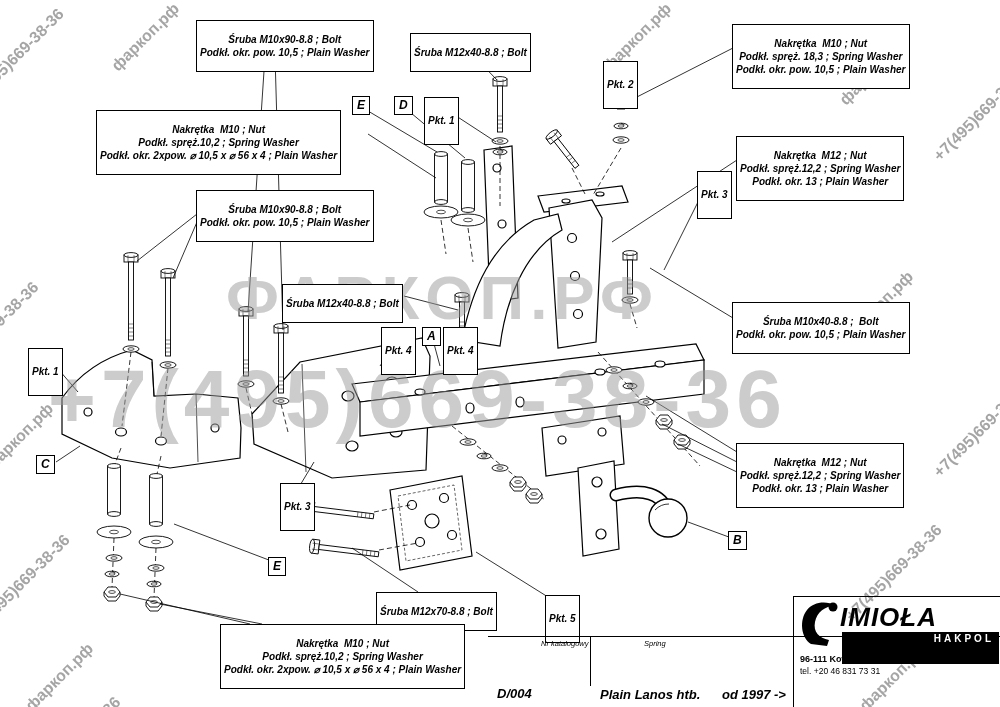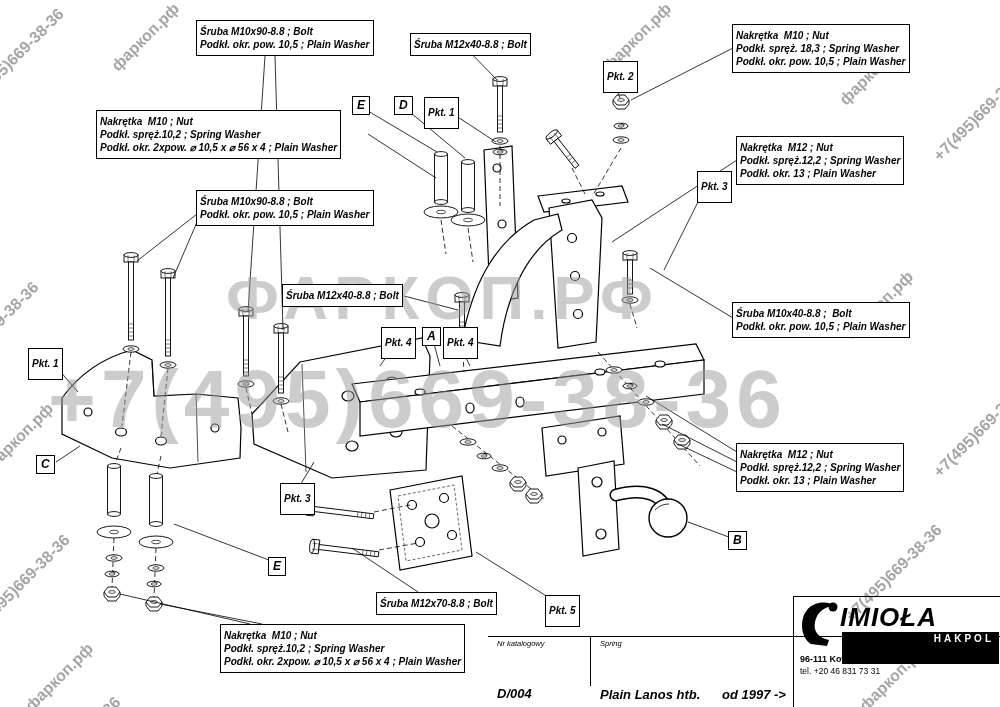--- a/index.html
+++ b/index.html
@@ -1,34 +1,34 @@
 <!DOCTYPE html>
 <html><head>
 <meta charset="utf-8">
 <style>
   html,body{margin:0;padding:0;background:#fff;}
   .page{position:relative;width:1000px;height:707px;background:#fff;overflow:hidden;
         font-family:"Liberation Sans",sans-serif;color:#000;}
   svg.drawing{position:absolute;left:0;top:0;z-index:10;}
   
-  .co{position:absolute;border:1px solid #000;background:#fff;padding:4px 3px;
-      font:italic 700 10px/1.3 "Liberation Sans",sans-serif;white-space:nowrap;z-index:20;}
+  .co{position:absolute;border:1px solid #000;background:#fff;padding:12px 3px;
+      font:italic 700 10px/1.3 "Liberation Sans",sans-serif;white-space:nowrap;z-index:20;text-align:center;}
   .co div{white-space:pre;}
-  .lb{position:absolute;border:1px solid #000;background:#fff;padding:8px 3px;
+  .lb{position:absolute;border:1px solid #000;background:#fff;padding:16px 3px;
       font:italic 700 10px/1.4 "Liberation Sans",sans-serif;white-space:nowrap;z-index:20;}
   .lb.letter{font-size:12px;padding:0 4px;}
   
   .wm{position:absolute;color:#8f8f8f;opacity:.8;font-weight:700;font-size:16px;
       transform:rotate(-45deg);transform-origin:0 0;white-space:nowrap;z-index:15;pointer-events:none;}
   .wm-big{position:absolute;color:#9a9a9a;opacity:.5;font-weight:700;white-space:nowrap;
       z-index:15;pointer-events:none;letter-spacing:6px;}
   
   .rule{position:absolute;background:#000;z-index:25;}
   .tb{position:absolute;z-index:26;white-space:nowrap;}
-  .tb-small{font:italic 400 7.5px/1.1 "Liberation Sans",sans-serif;}
+  .tb-small{font:italic 400 7.5px/1.1 "Liberation Sans",sans-serif;margin-left:44px;}
   .tb-big{font:italic 700 13px/1.1 "Liberation Sans",sans-serif;margin-top:35px;}
   .logo-name{font:italic 800 26px/1 "Liberation Sans",sans-serif;letter-spacing:1px;}
   .logo-bar{position:absolute;background:#000;color:#fff;text-align:right;
       font:700 10px/14px "Liberation Sans",sans-serif;letter-spacing:3px;padding-right:5px;z-index:26;}
   .addr1{font:700 9px/1.2 "Liberation Sans",sans-serif;}
   .addr2{font:400 8.5px/1.2 "Liberation Sans",sans-serif;}
 </style>
 </head>
 <body>
 

